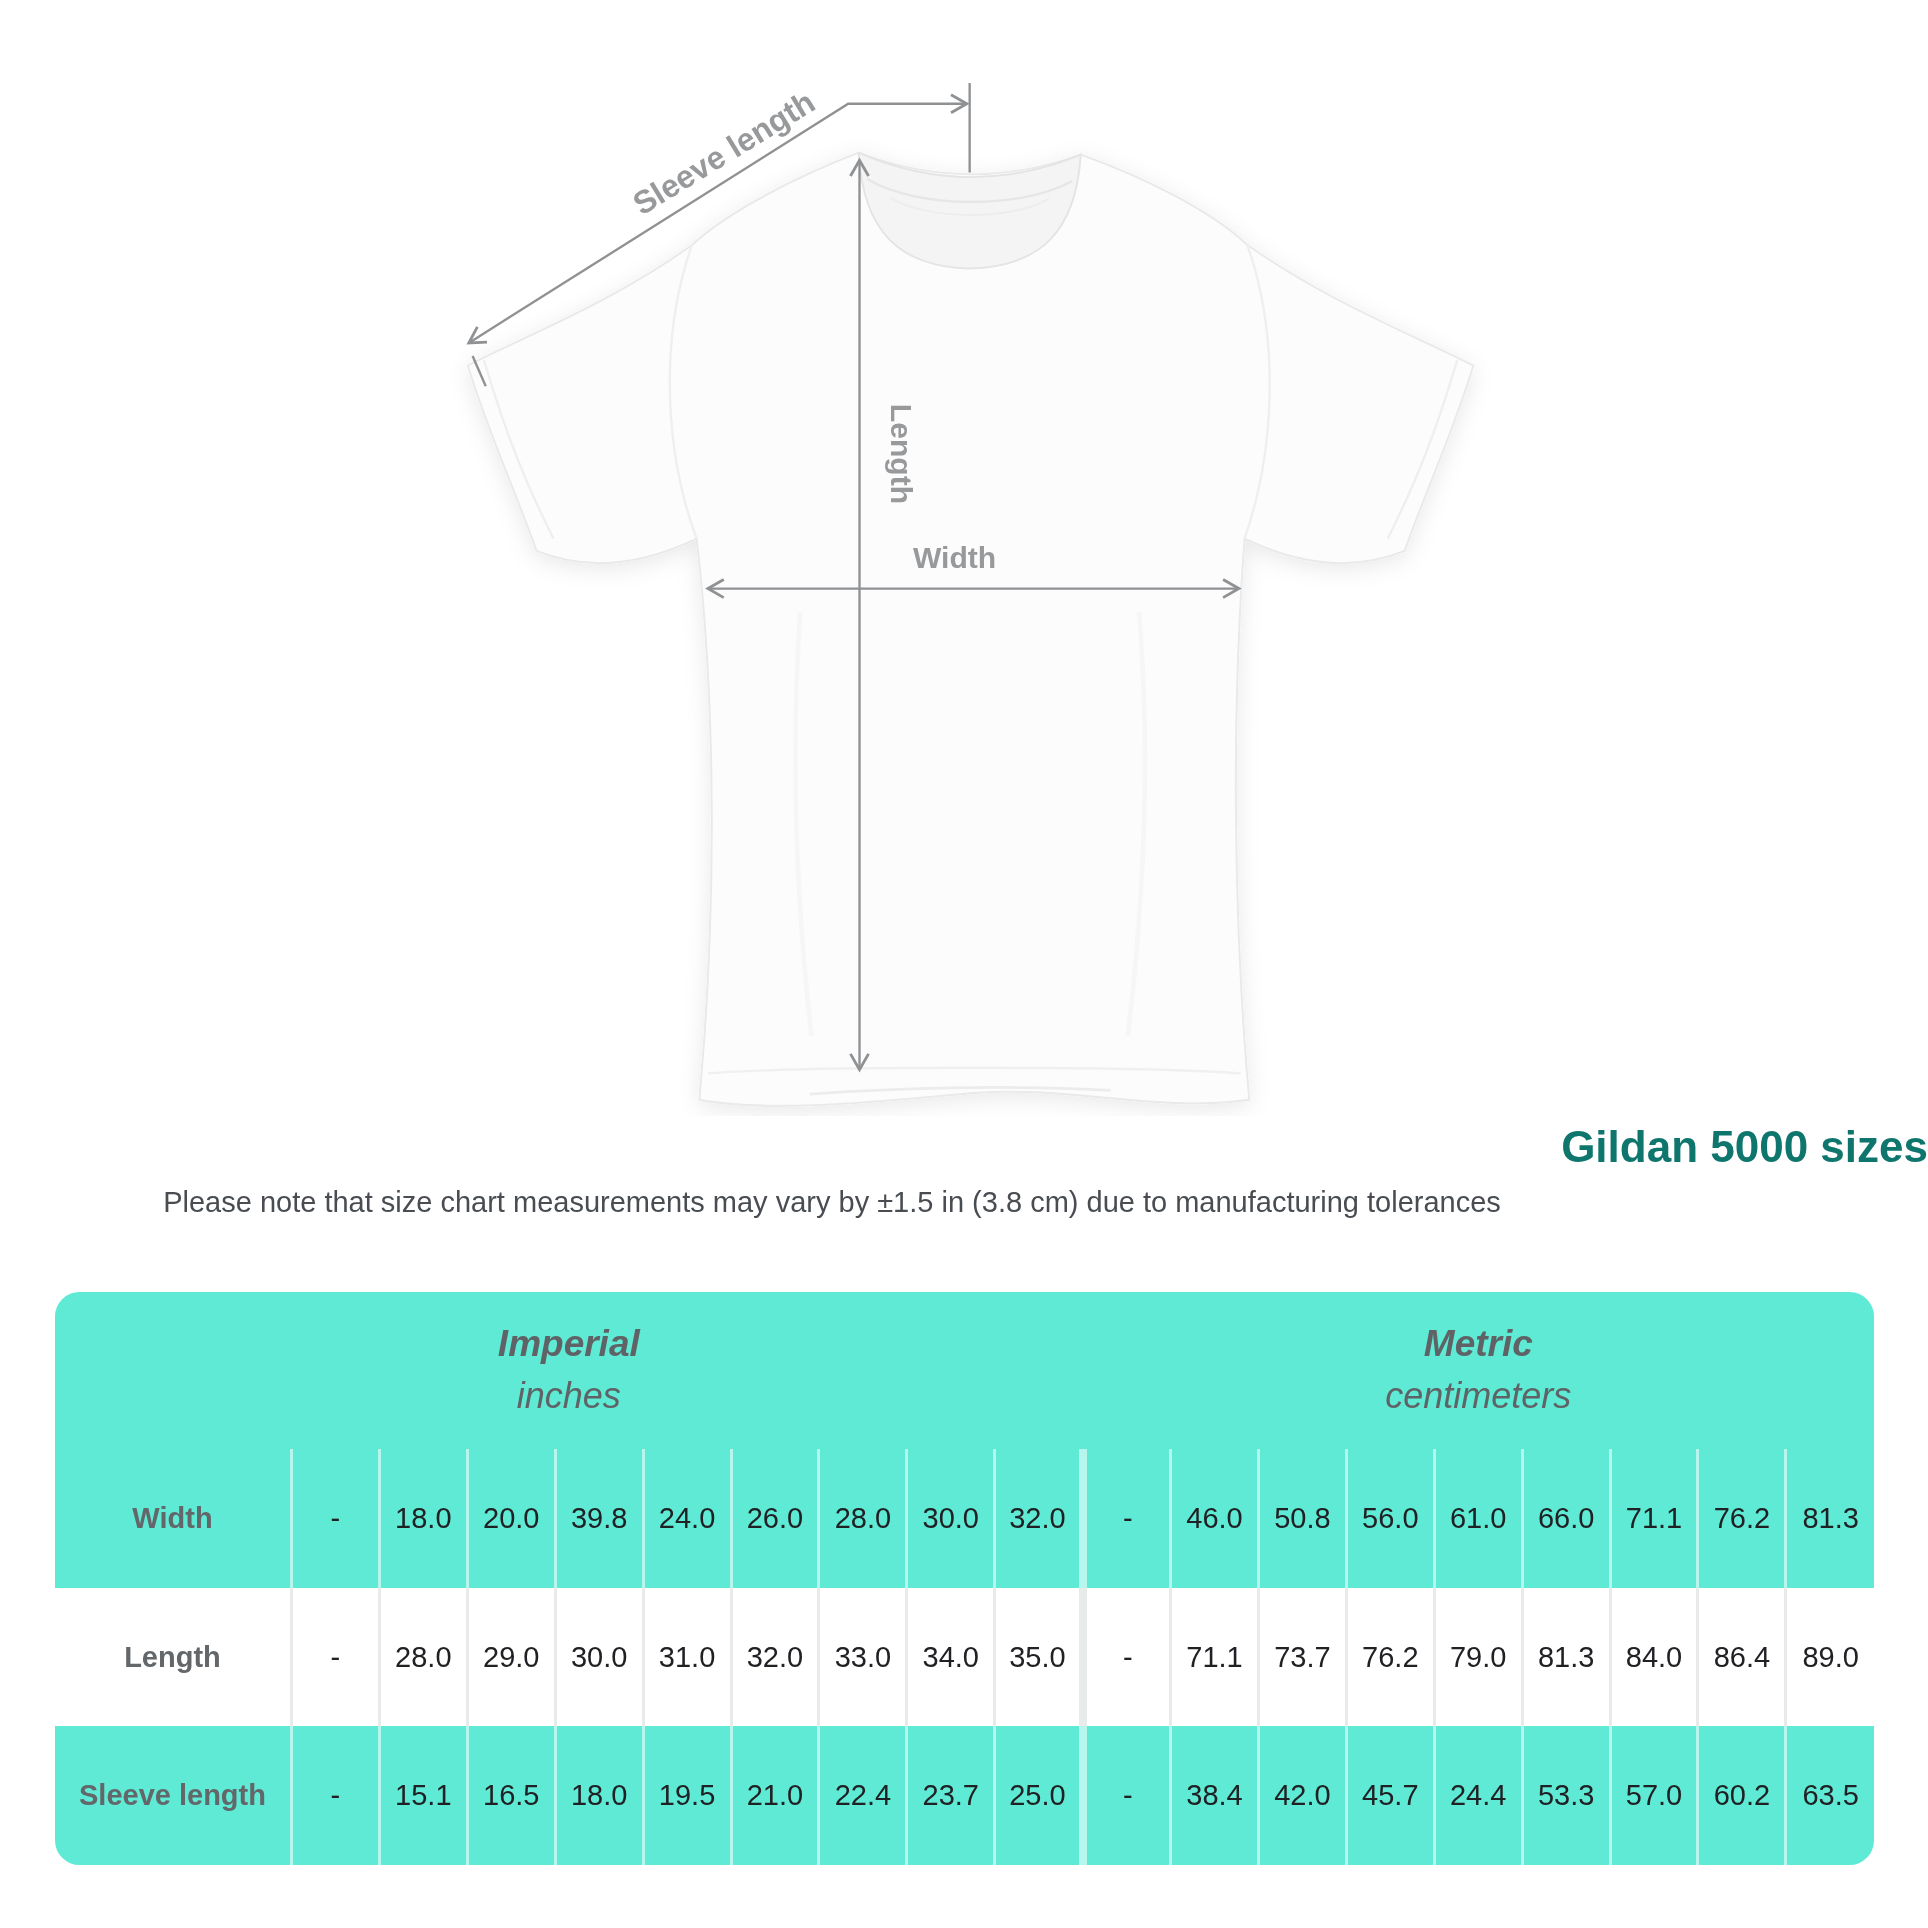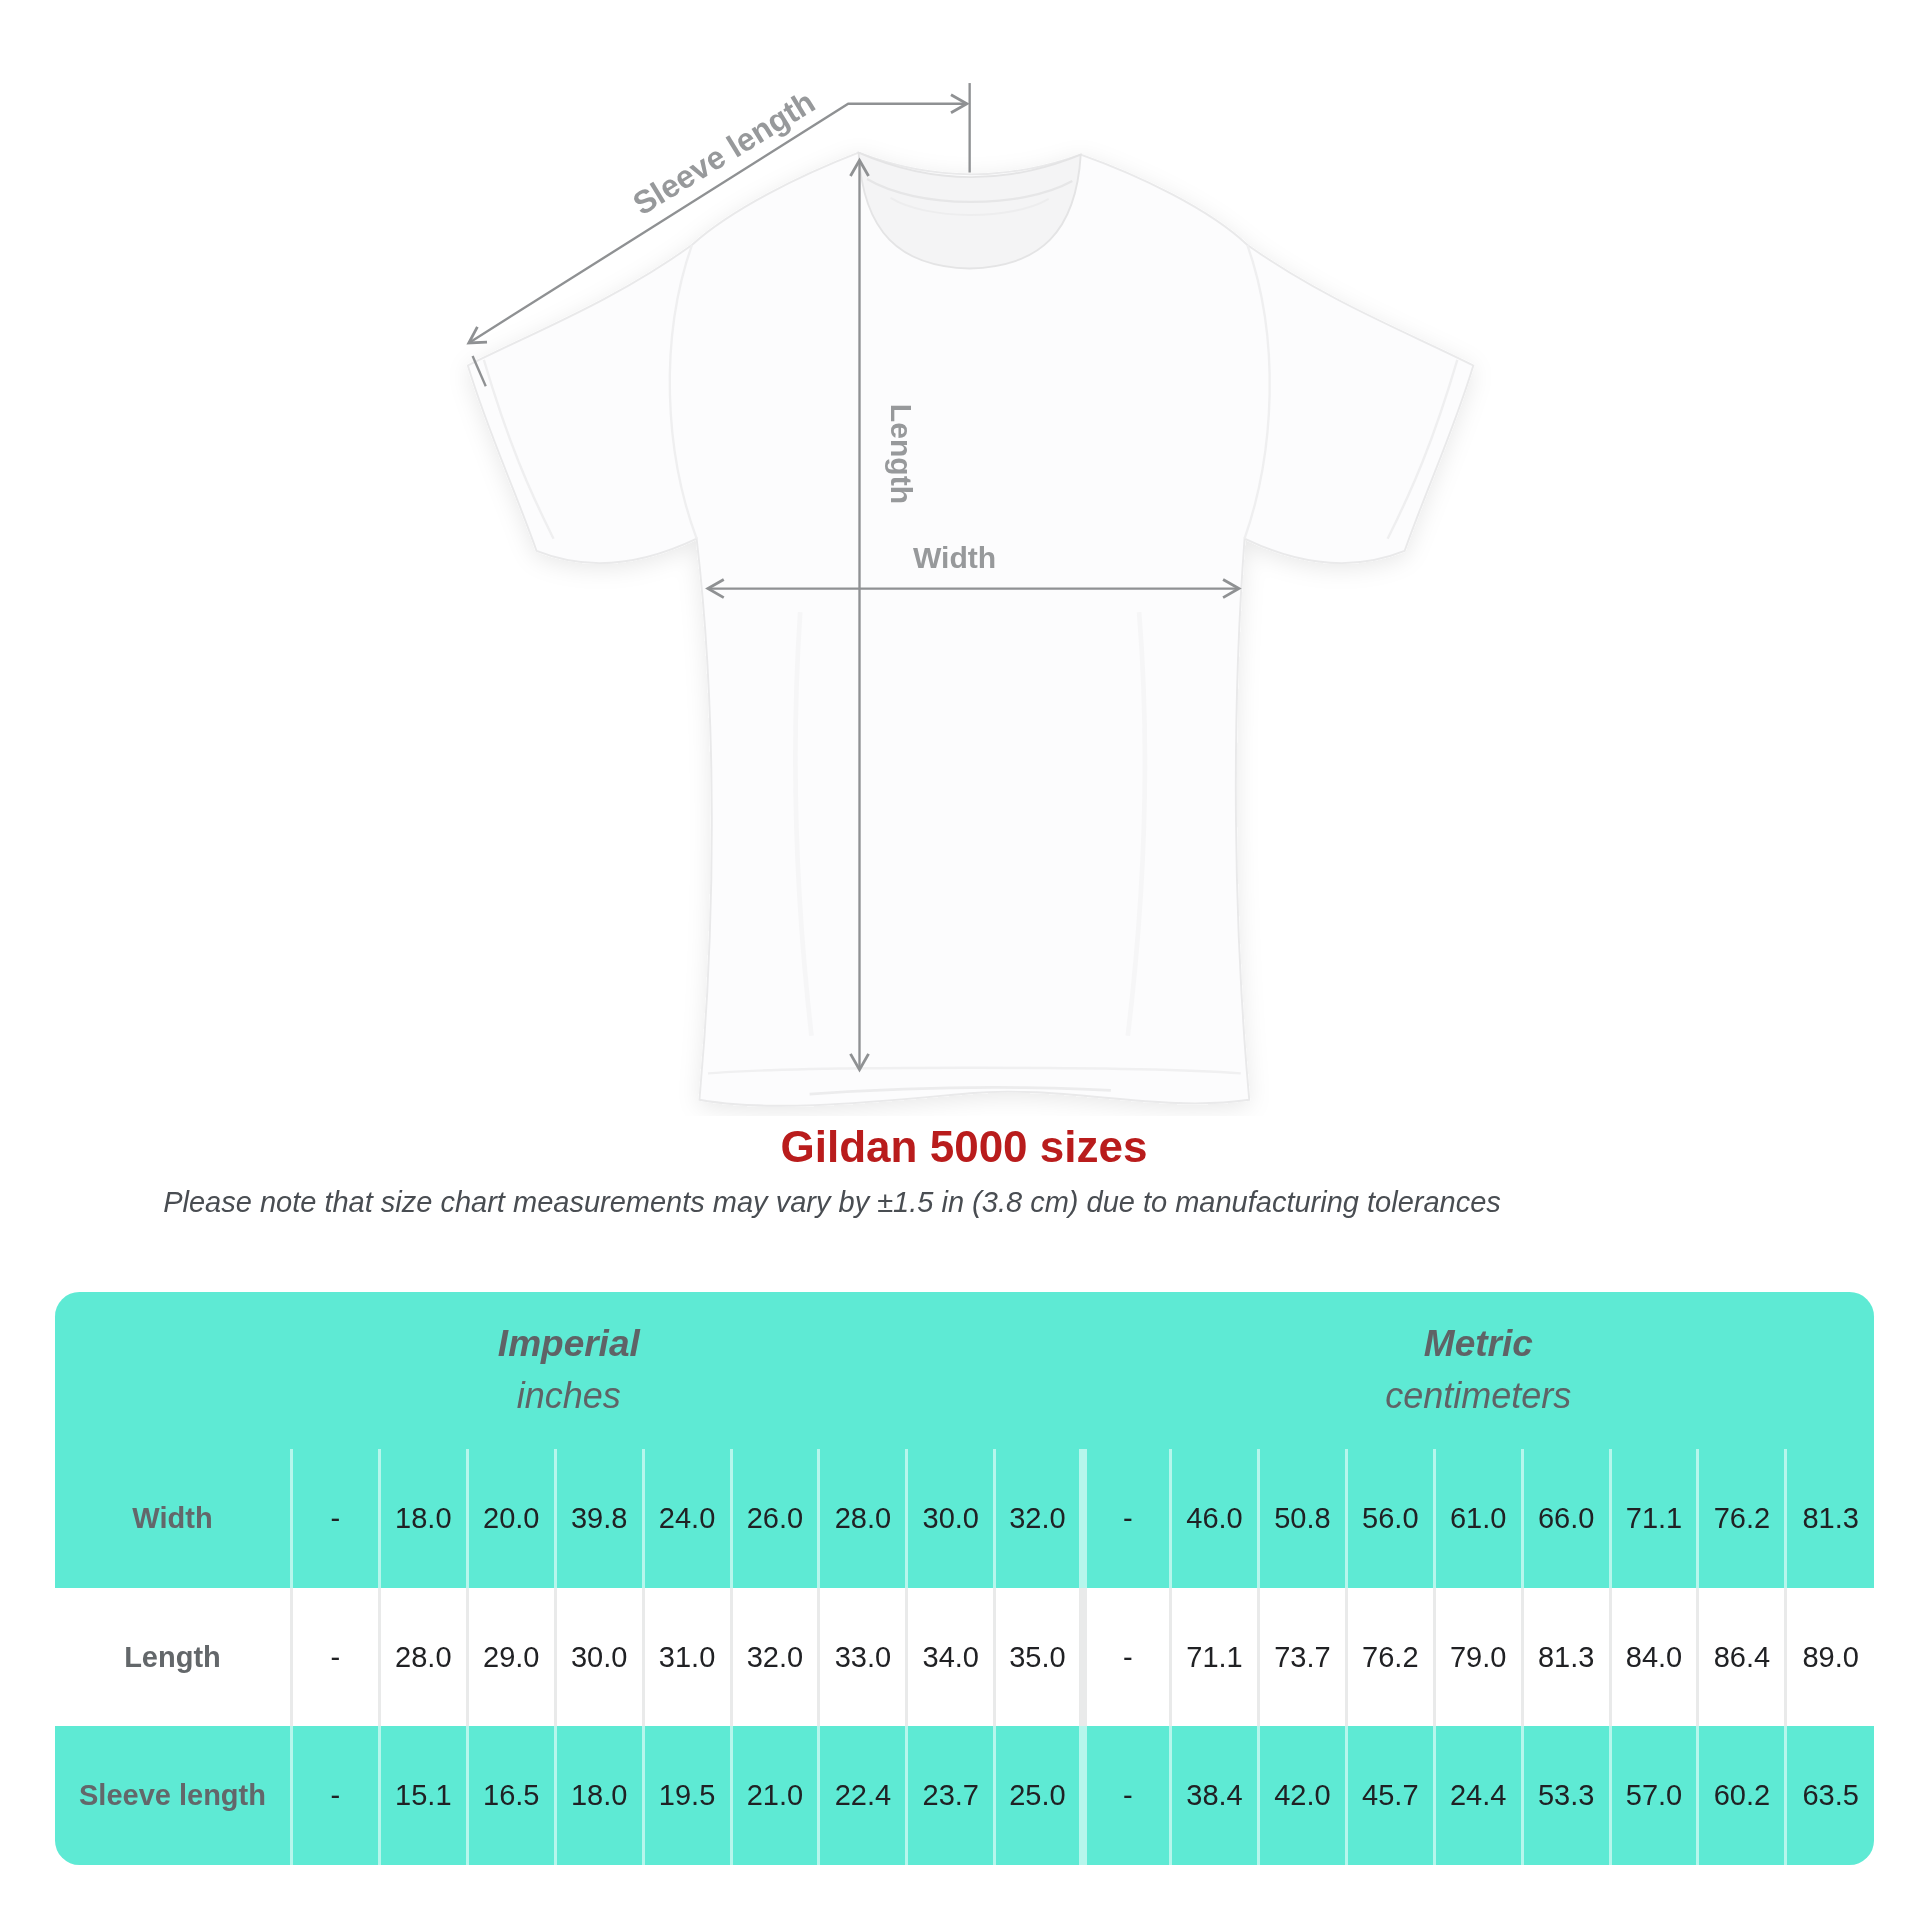--- a/index.html
+++ b/index.html
@@ -4,25 +4,25 @@
 <style>
   html, body { margin: 0; padding: 0; background: #ffffff; }
   body {
     width: 1928px; height: 1928px; position: relative; overflow: hidden;
     font-family: "Liberation Sans", "DejaVu Sans", sans-serif;
   }
   .diagram-svg { position: absolute; left: 0; top: 0; }
 
   .page-title {
     position: absolute; top: 1122px; left: 0; width: 1928px;
-    text-align: center; font-size: 44px; font-weight: 700; color: #b91c1c;
+    text-align: right; font-size: 44px; font-weight: 700; color: #0f766e;
   }
   .page-subtitle {
     position: absolute; top: 1186px; left: 0; width: 1664px;
-    text-align: center; font-size: 29px; font-style: italic; color: #494d52;
+    text-align: center; font-size: 29px; color: #494d52;
   }
 
   .table-wrap {
     position: absolute; left: 55px; top: 1292px; width: 1819px; height: 573px;
     background: #5eead4; border-radius: 24.5px; overflow: hidden;
   }
   table.size-table {
     width: 100%; height: 100%; table-layout: fixed; border-collapse: collapse;
   }
   table.size-table col.c-size { width: 13%; }

